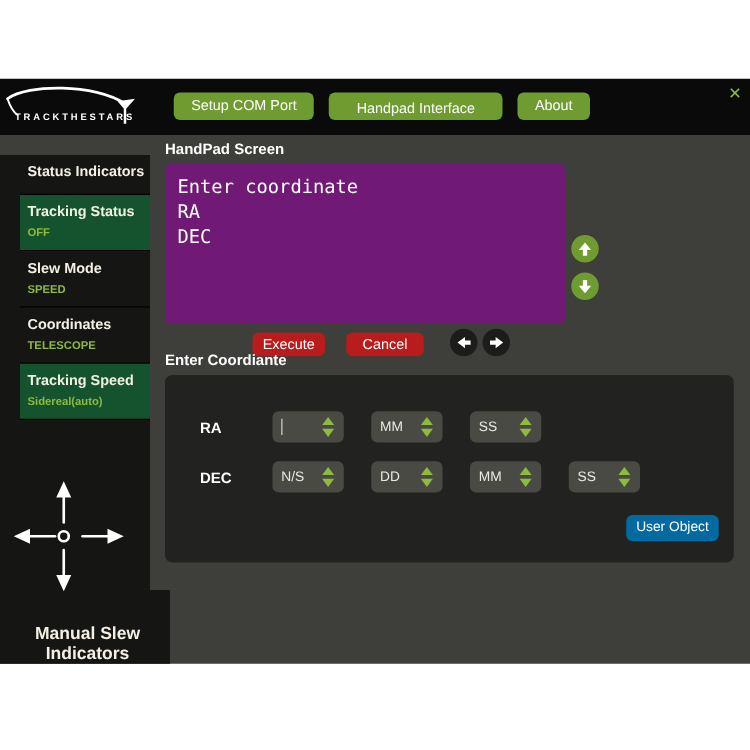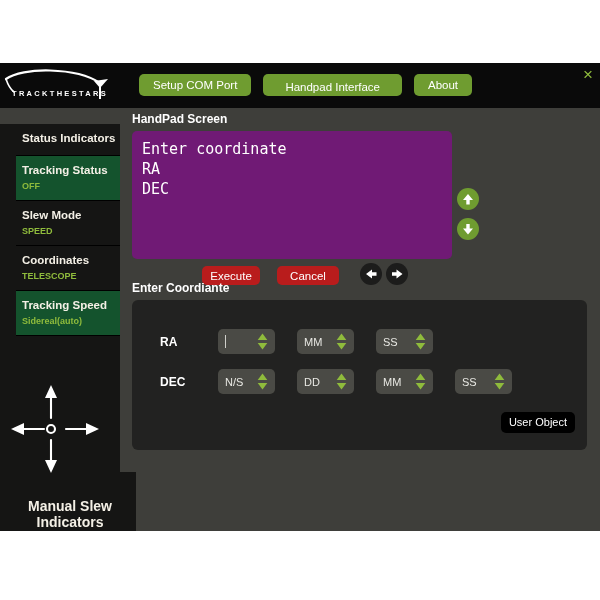--- a/index.html
+++ b/index.html
@@ -242,21 +242,21 @@
     border-left: 1px solid #cfcfca;
     padding-left: 1px;
     height: 13px;
   }
   .stepper { display: block; cursor: pointer; }
 
   .userobj {
     position: absolute;
     right: 12px;
     bottom: 17px;
-    background: #000000;
+    background: #0369a1;
     color: #ffffff;
     border: none;
     border-radius: 5px;
     font-size: 11px;
     font-family: "Liberation Sans", sans-serif;
     height: 21px;
     line-height: 21px;
     padding: 0 8px;
     cursor: pointer;
   }

